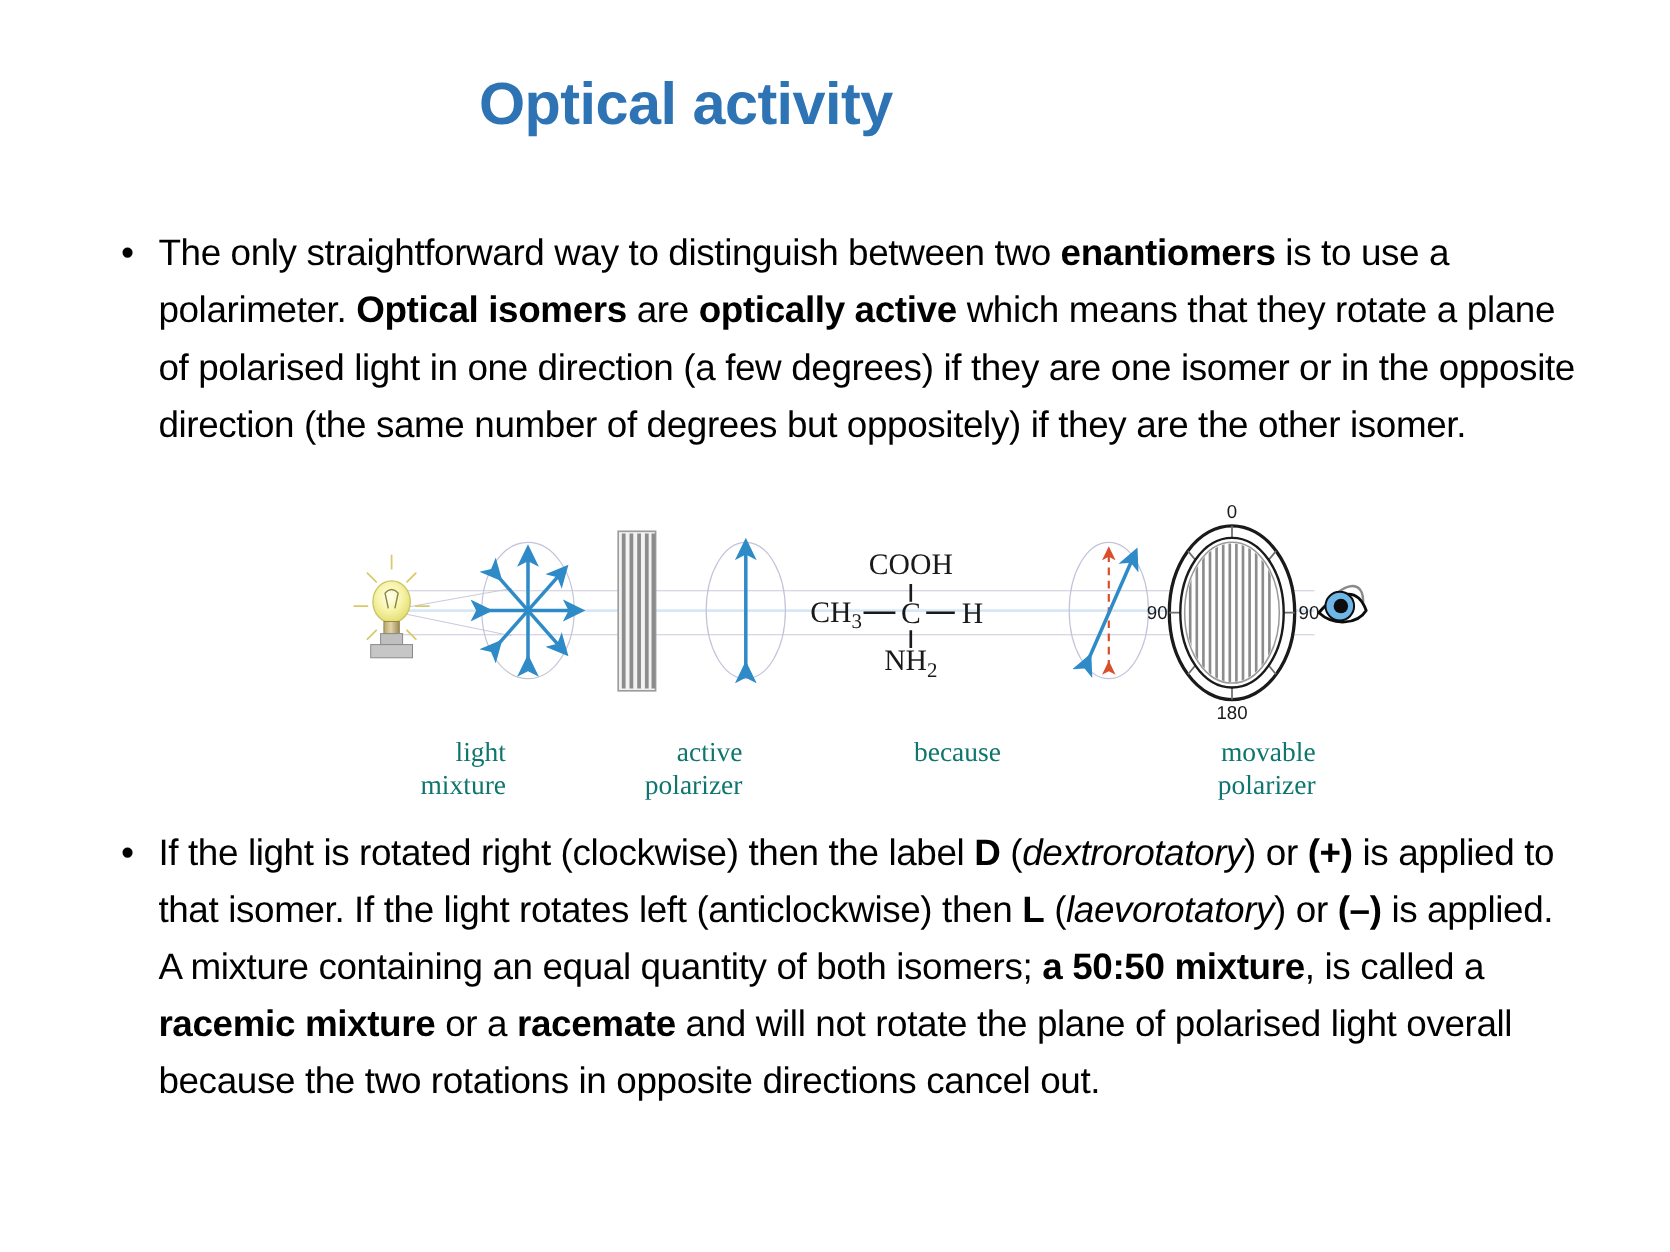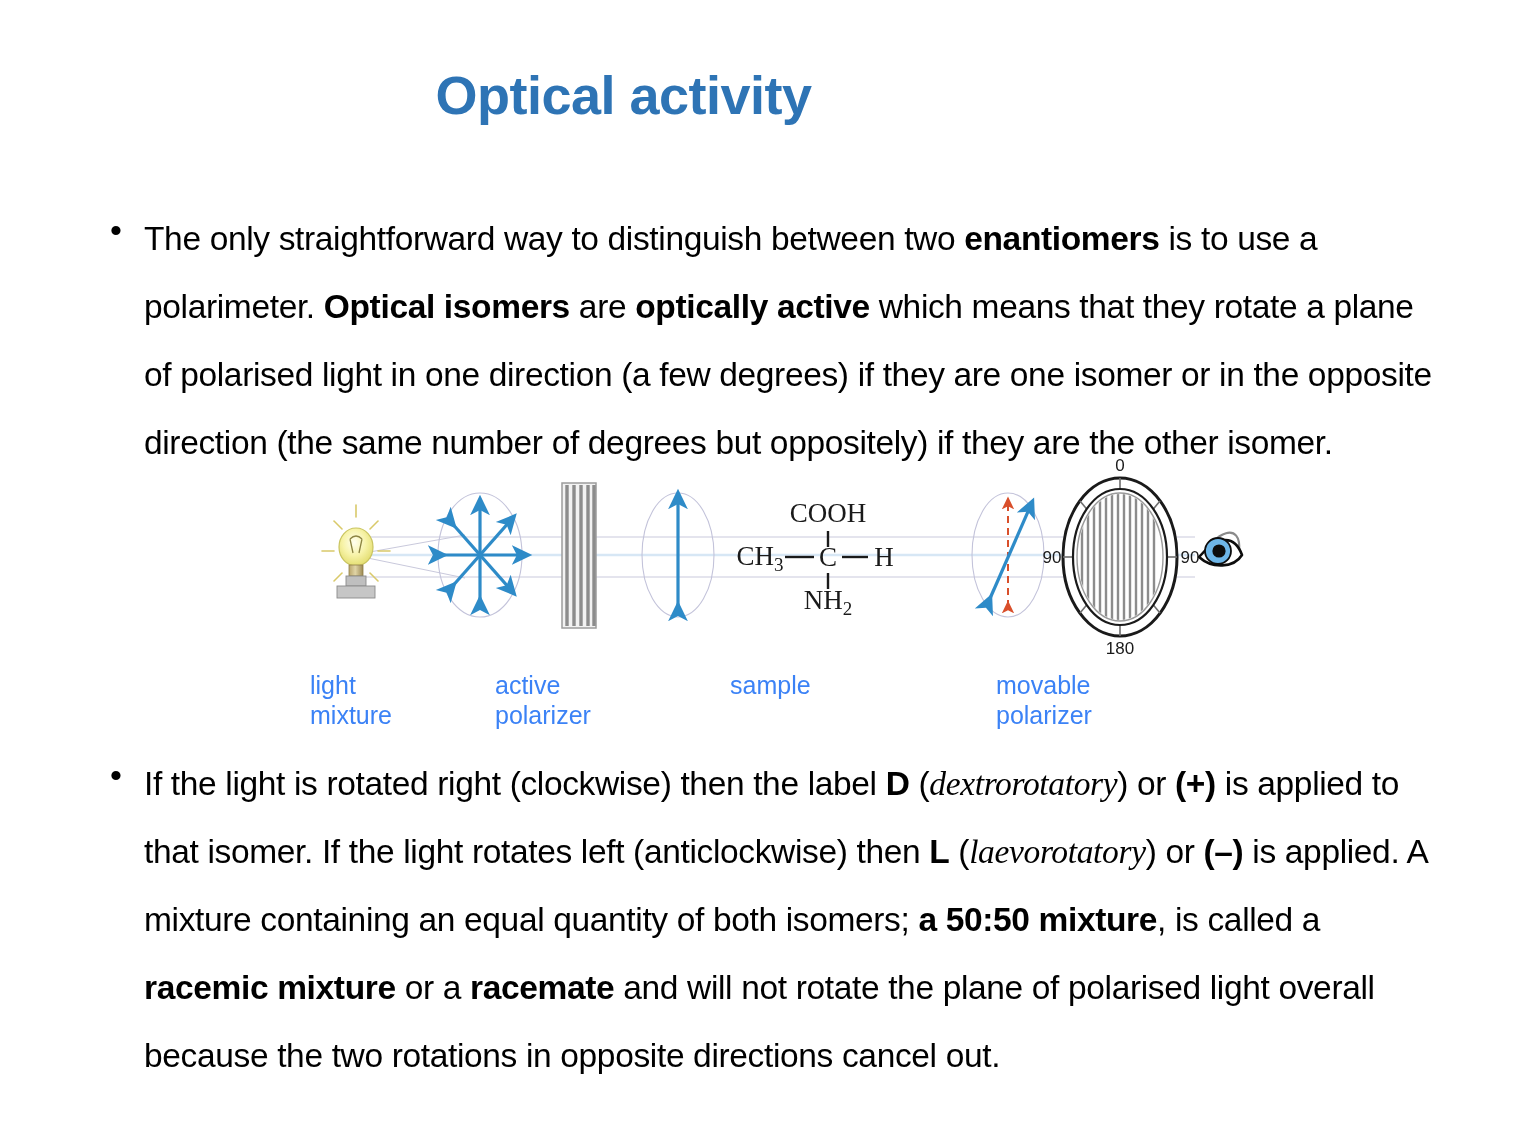--- a/index.html
+++ b/index.html
@@ -40,49 +40,49 @@
     width: 56px;
     flex: 0 0 56px;
     font-size: 34px;
     line-height: 50px;
     text-align: center;
     color: #000;
   }
   .bullet-text {
     flex: 1;
     font-size: 33.5px;
-    line-height: 68px;
+    line-height: 52px;
     color: #000000;
     text-align: left;
     font-family: "Liberation Sans", sans-serif;
     letter-spacing: -0.35px;
   }
   .bullet-text b { font-weight: bold; }
-  .bullet-text i { font-style: italic; font-family: Liberation Serif, serif; }
+  .bullet-text i { font-style: italic; }
 
   #bullet-1 { top: 205px; left: 88px; width: 1345px; }
   #bullet-2 { top: 750px; left: 88px; width: 1345px; }
 
   
   #diagram {
     position: absolute;
     top: 455px;
     left: 290px;
     width: 960px;
     height: 275px;
   }
   #diagram-svg { display: block; }
 
   .dlabel {
     position: absolute;
-    text-align: left;
+    text-align: right;
     font-size: 25px;
     line-height: 30px;
-    font-family: Liberation Sans, sans-serif;
-    color: #3b82f6;
+    font-family: Liberation Serif, serif;
+    color: #0f766e;
   }
   #label-light   { left: 20px;  top: 215px; width: 150px; }
   #label-fixed   { left: 205px; top: 215px; width: 180px; }
   #label-sample  { left: 440px; top: 215px; width: 180px; }
   #label-movable { left: 706px; top: 215px; width: 200px; }
 </style>
 </head>
 <body style="background: rgb(255, 255, 255);">
 
 <div id="slide-title" style="color: rgb(46, 116, 181);">Optical activity</div>
@@ -231,21 +231,21 @@
   </svg>
 
   <div class="dlabel" id="label-light">
     <div>light</div>
     <div>mixture</div>
   </div>
   <div class="dlabel" id="label-fixed">
     <div>active</div>
     <div>polarizer</div>
   </div>
-  <div class="dlabel" id="label-sample">sample</div>
+  <div class="dlabel" id="label-sample">because</div>
   <div class="dlabel" id="label-movable">
     <div>movable</div>
     <div>polarizer</div>
   </div>
 </div>
 
 <div class="bullet-block" id="bullet-2">
   <div class="bullet-mark">•</div>
   <div class="bullet-text">If the light is rotated right (clockwise) then the label <b>D</b> (<i>dextrorotatory</i>) or <b>(+)</b> is applied to that isomer. If the light rotates left (anticlockwise) then <b>L</b> (<i>laevorotatory</i>) or <b>(–)</b> is applied. A mixture containing an equal quantity of both isomers; <b>a 50:50 mixture</b>, is called a <b>racemic mixture</b> or a <b>racemate</b> and will not rotate the plane of polarised light overall because the two rotations in opposite directions cancel out.</div>
 </div>

